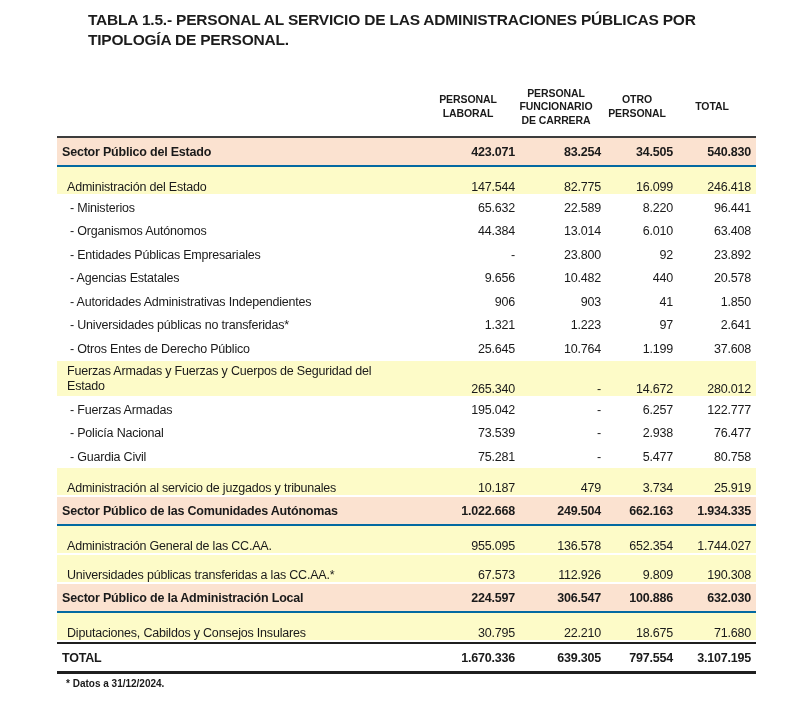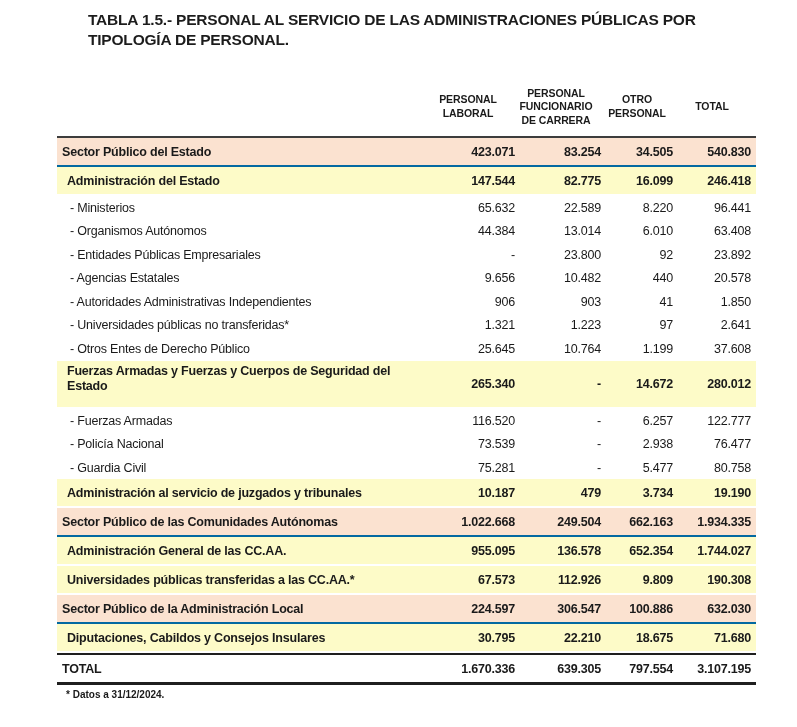--- a/index.html
+++ b/index.html
@@ -33,28 +33,28 @@
   .cell.c3{flex:0 0 72px;}
   .cell.c4{flex:0 0 83px;padding-right:5px;}
   .cell.num{text-align:right;}
   .row{display:flex;align-items:center;}
   .row.pink{
     background:var(--pink,#fbe2d0);border-bottom:2px solid #0369a1;
     min-height:27px;font-weight:bold;
   }
   .row.yellow{
     background:var(--yellow,#fdfbc8);border-bottom:2px solid #ffffff;
-    min-height:27px;font-weight:bold;
+    min-height:27px;font-weight:normal;align-items:flex-end;
   }
   .row.plain{min-height:23.5px;font-weight:normal;}
   .row.total{
     min-height:27px;font-weight:bold;
     border-top:2px solid #1f1f1f;border-bottom:3px solid #1f1f1f;
   }
-  .row.wrap .cell.label{white-space:normal;line-height:1.25;padding-top:3px;padding-bottom:12px;flex-basis:350px;margin-right:18px;}
+  .row.wrap .cell.label{white-space:normal;line-height:1.25;padding-top:3px;padding-bottom:1px;flex-basis:350px;margin-right:18px;}
   .row.indent0 .cell.label{padding-left:5px;}
   .row.indent1 .cell.label{padding-left:10px;}
   .row.indent2 .cell.label{padding-left:13px;}
   .footnote{
     font-size:10px;font-weight:bold;letter-spacing:0;
     padding:4px 0 0 9px;color:#1a1a1a;
   }
 </style>
 </head>
 <body>
@@ -139,21 +139,21 @@
         </div>
         <div class="row yellow indent1 wrap">
           <div class="cell label">Fuerzas Armadas y Fuerzas y Cuerpos de Seguridad del Estado</div>
           <div class="cell num c1">265.340</div>
           <div class="cell num c2">-</div>
           <div class="cell num c3">14.672</div>
           <div class="cell num c4">280.012</div>
         </div>
         <div class="row plain indent2">
           <div class="cell label">- Fuerzas Armadas</div>
-          <div class="cell num c1">116.520</div>
+          <div class="cell num c1">195.042</div>
           <div class="cell num c2">-</div>
           <div class="cell num c3">6.257</div>
           <div class="cell num c4">122.777</div>
         </div>
         <div class="row plain indent2">
           <div class="cell label">- Policía Nacional</div>
           <div class="cell num c1">73.539</div>
           <div class="cell num c2">-</div>
           <div class="cell num c3">2.938</div>
           <div class="cell num c4">76.477</div>
@@ -163,21 +163,21 @@
           <div class="cell num c1">75.281</div>
           <div class="cell num c2">-</div>
           <div class="cell num c3">5.477</div>
           <div class="cell num c4">80.758</div>
         </div>
         <div class="row yellow indent1">
           <div class="cell label">Administración al servicio de juzgados y tribunales</div>
           <div class="cell num c1">10.187</div>
           <div class="cell num c2">479</div>
           <div class="cell num c3">3.734</div>
-          <div class="cell num c4">19.190</div>
+          <div class="cell num c4">25.919</div>
         </div>
         <div class="row pink indent0">
           <div class="cell label">Sector Público de las Comunidades Autónomas</div>
           <div class="cell num c1">1.022.668</div>
           <div class="cell num c2">249.504</div>
           <div class="cell num c3">662.163</div>
           <div class="cell num c4">1.934.335</div>
         </div>
         <div class="row yellow indent1">
           <div class="cell label">Administración General de las CC.AA.</div>

